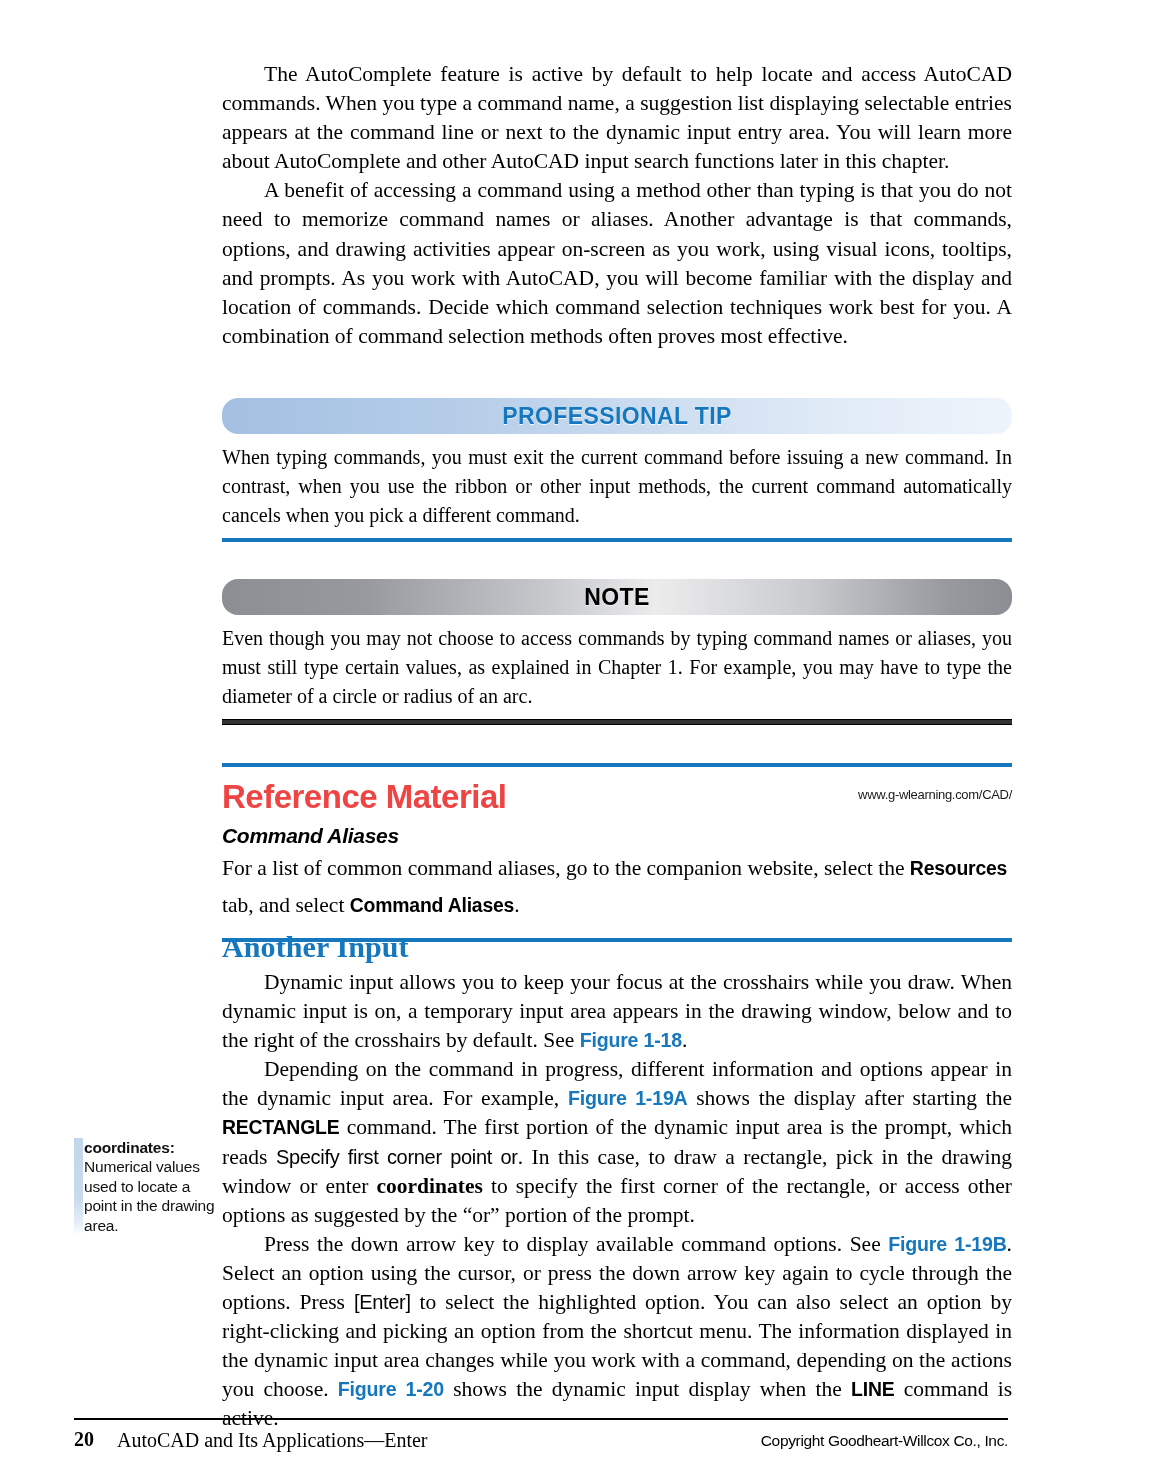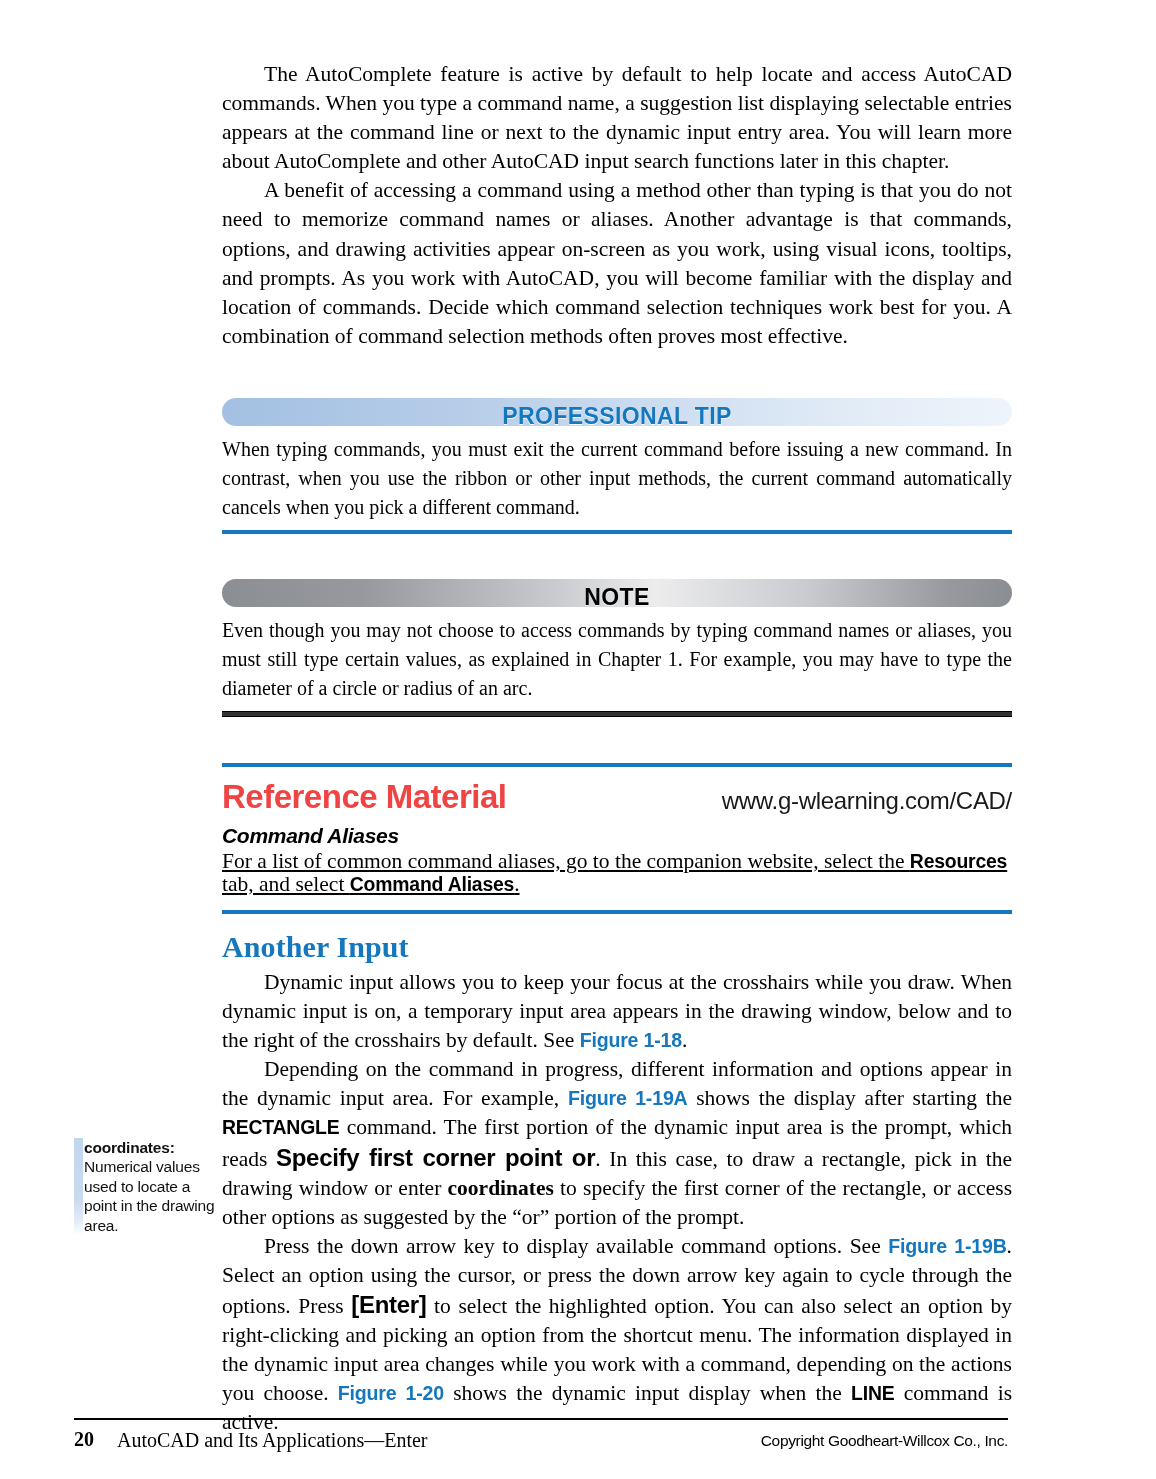--- a/index.html
+++ b/index.html
@@ -45,40 +45,40 @@
 
   
   .b-sans {
     font-family: "Liberation Sans", sans-serif;
     font-weight: bold;
     font-size: 19.4px;
     letter-spacing: -0.2px;
   }
   .r-sans {
     font-family: "Liberation Sans", sans-serif;
-    font-weight: bold;
-    font-size: 24px;
+    font-weight: normal;
+    font-size: 20px;
     letter-spacing: -0.3px;
   }
   .figref {
     font-family: "Liberation Sans", sans-serif;
     font-weight: bold;
     font-size: 19.6px;
     color: #1577bd;
     letter-spacing: -0.2px;
   }
   .bi-serif {
     font-weight: bold;
   }
 
   
   .feature { position: absolute; left: 222px; width: 790px; }
 
   .banner {
-    height: 28px;
+    height: 36px;
     line-height: 36px;
     text-align: center;
     font-family: "Liberation Sans", sans-serif;
     font-weight: bold;
     font-size: 23px;
     letter-spacing: 0.4px;
     border-radius: 16px;
   }
   .banner.tip {
     background: linear-gradient(to right,
@@ -130,39 +130,38 @@
     font-family: "Liberation Sans", sans-serif;
     font-weight: bold;
     font-size: 33px;
     color: #ef4444;
     letter-spacing: -0.5px;
   }
   .ref-url {
     position: absolute;
     right: 0; top: 9px;
     font-family: "Liberation Sans", sans-serif;
-    font-size: 24px;
+    font-size: 13px;
     color: #1a1a1a;
     letter-spacing: -0.3px;
   }
   .ref-sub {
     margin: 4px 0 0 0;
     font-family: "Liberation Sans", sans-serif;
     font-weight: bold;
     font-style: italic;
     font-size: 21px;
     letter-spacing: -0.3px;
   }
   .ref-body {
     margin: 2px 0 0 0;
     font-family: "Liberation Serif", serif;
     font-size: 21.5px;
-    line-height: 23px;
+    line-height: 37px;
     text-indent: 0;
-    text-decoration: underline;
   }
   .ref-rule-bottom { height: 4px; background: #1577bd; margin-top: 14px; }
 
   
   .section-head {
     position: absolute;
     left: 222px;
     font-family: "Liberation Serif", serif;
     font-weight: bold;
     font-size: 30px;

